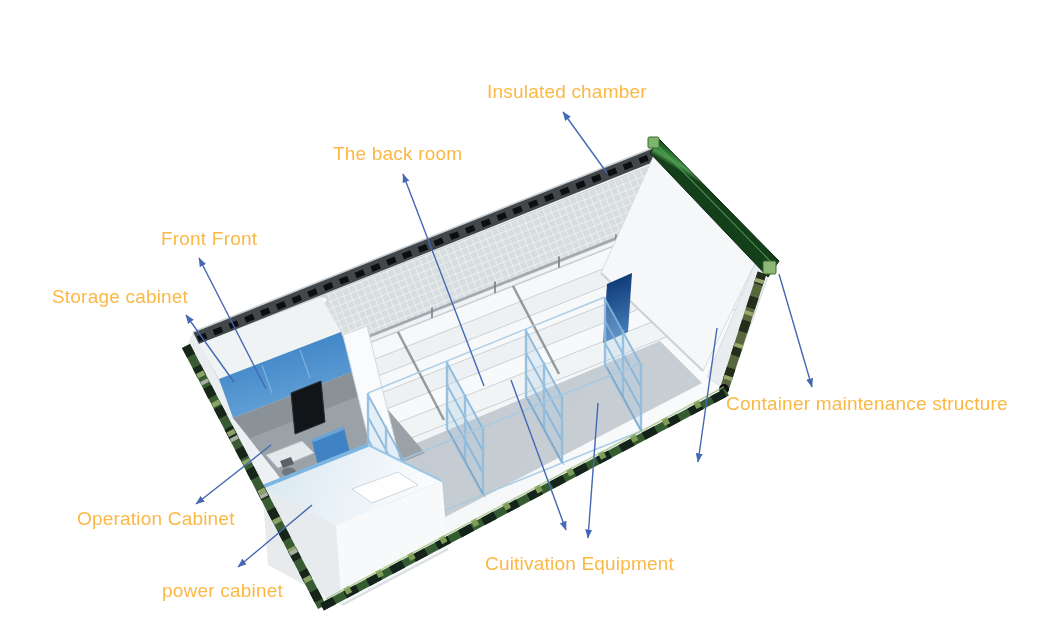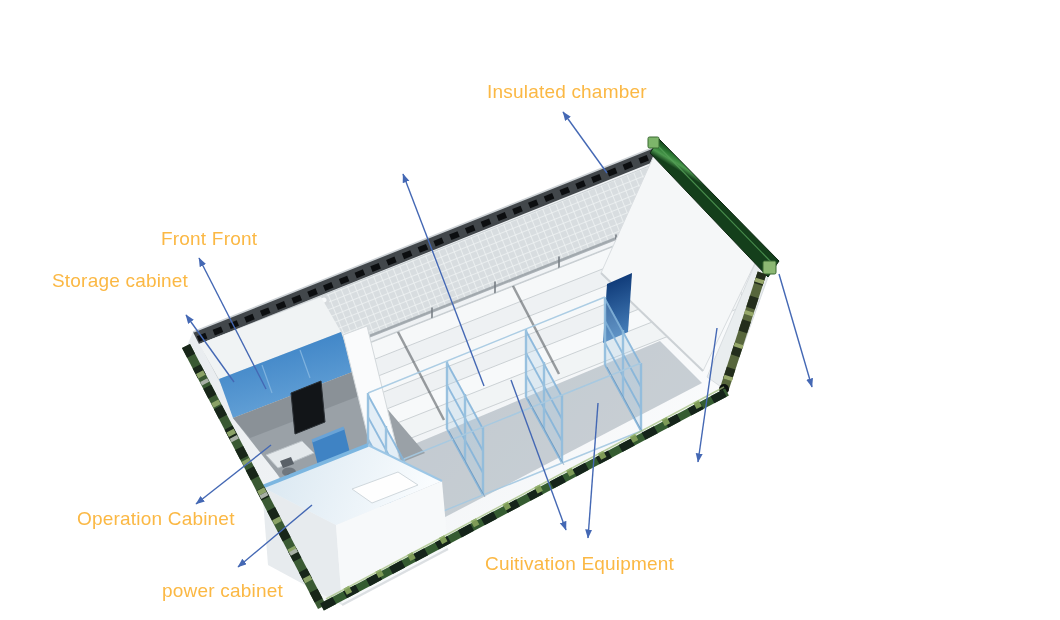--- a/index.html
+++ b/index.html
@@ -15,21 +15,21 @@
   .label{
     position:absolute;
     font:19px/1.15 "Liberation Sans",sans-serif;
     color:var(--label-text,#FBB844);
     white-space:nowrap;
     letter-spacing:.2px;
   }
   #lbl-insulated{left:487px;top:40px;}
   #lbl-backroom{left:333px;top:102px;}
   #lbl-frontroom{left:161px;top:187px;}
-  #lbl-storage{left:52px;top:229px;}
+  #lbl-storage{left:52px;top:245px;}
   #lbl-maintenance{left:726px;top:352px;}
   #lbl-aircon{left:610px;top:428px;}
   #lbl-cultivation{left:485px;top:512px;}
   #lbl-operation{left:77px;top:467px;}
   #lbl-power{left:162px;top:539px;}
 </style>
 </head>
 <body>
 
 <div class="stage">
@@ -240,18 +240,20 @@
     <line x1="779" y1="233" x2="812" y2="346" marker-end="url(#ah)"></line>
     <line x1="717" y1="287" x2="698" y2="421" marker-end="url(#ah)"></line>
     <line x1="511" y1="339" x2="566" y2="489" marker-end="url(#ah)"></line>
     <line x1="598" y1="362" x2="588" y2="497" marker-end="url(#ah)"></line>
     <line x1="271" y1="404" x2="196" y2="463" marker-end="url(#ah)"></line>
     <line x1="312" y1="464" x2="238" y2="526" marker-end="url(#ah)"></line>
   </g>
 </svg>
 
   <div class="label" id="lbl-insulated">Insulated chamber</div>
+  <div class="label" id="lbl-backroom">The back room</div>
   <div class="label" id="lbl-frontroom">Front Front</div>
   <div class="label" id="lbl-storage">Storage cabinet</div>
+  <div class="label" id="lbl-maintenance">Container maintenance structure</div>
   <div class="label" id="lbl-cultivation">Cuitivation Equipment</div>
   <div class="label" id="lbl-operation">Operation Cabinet</div>
   <div class="label" id="lbl-power">power cabinet</div>
 </div>
 
 </body></html>

